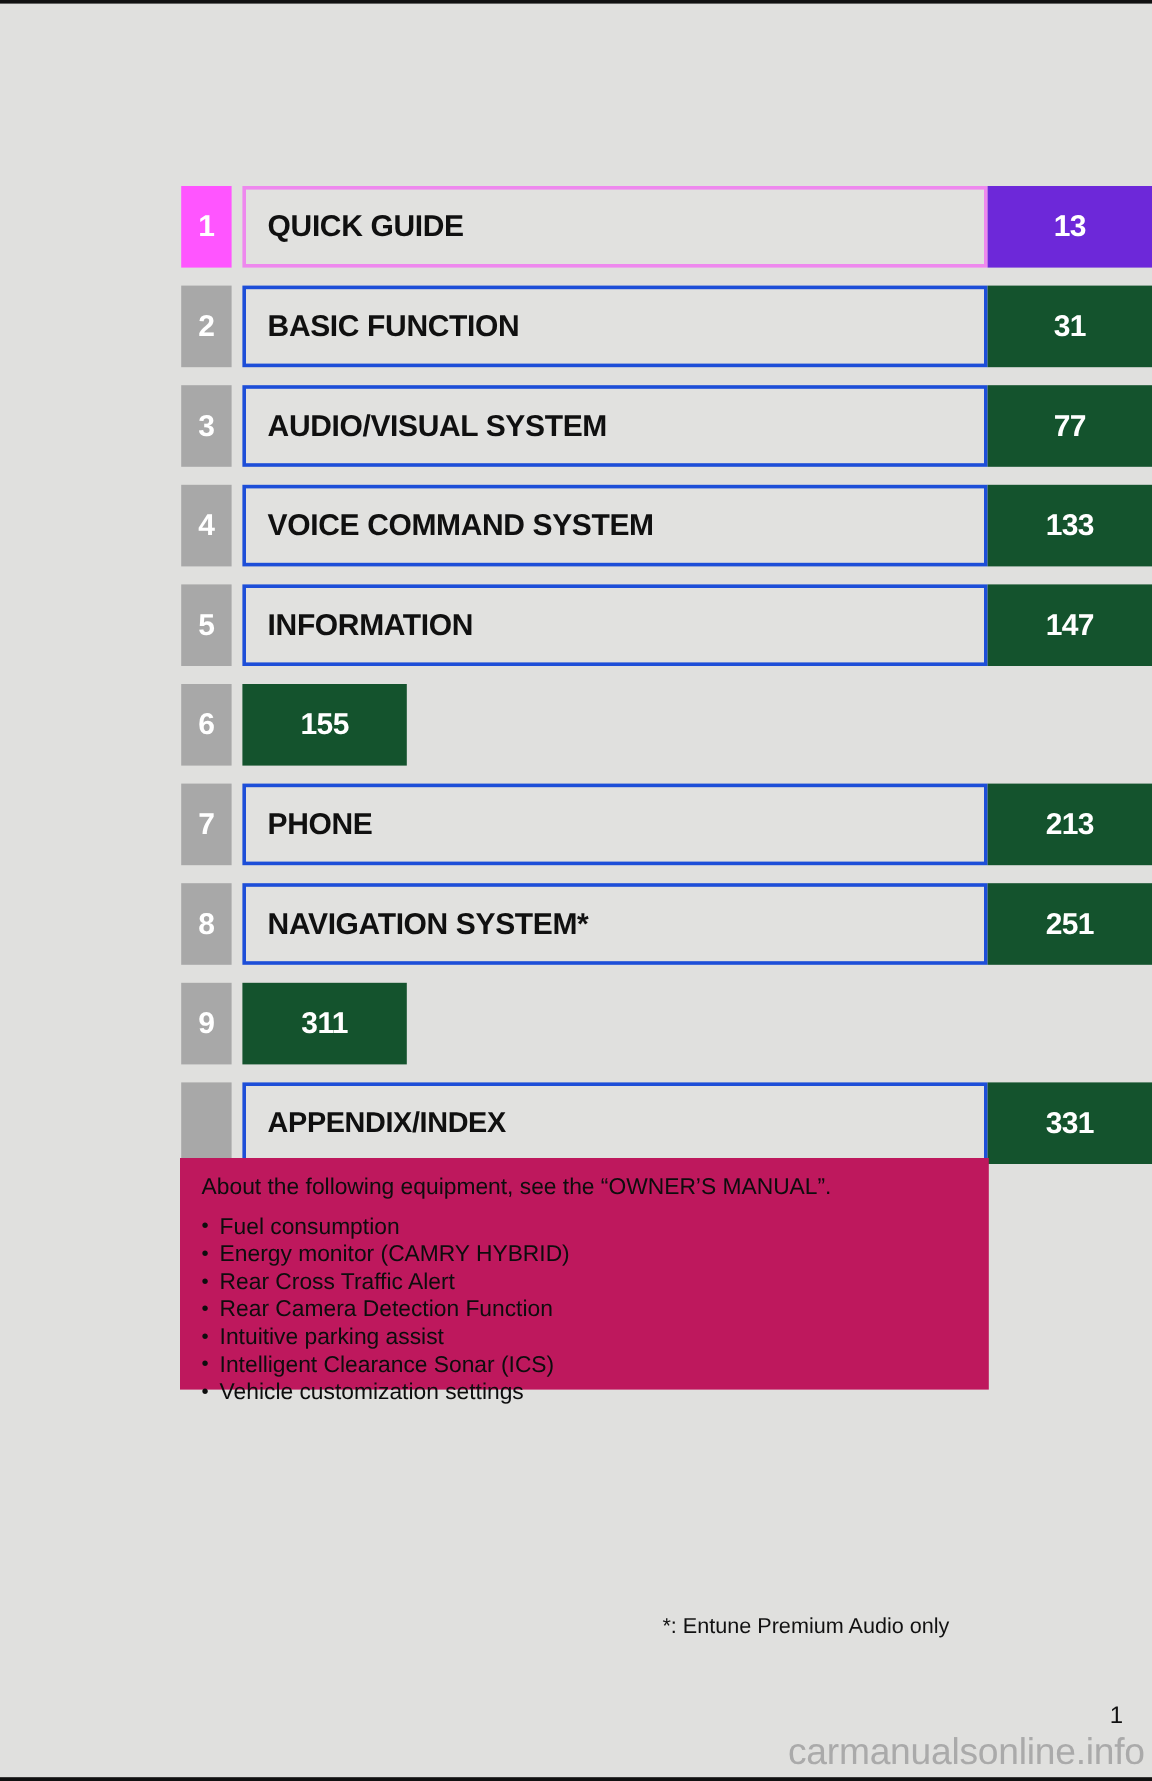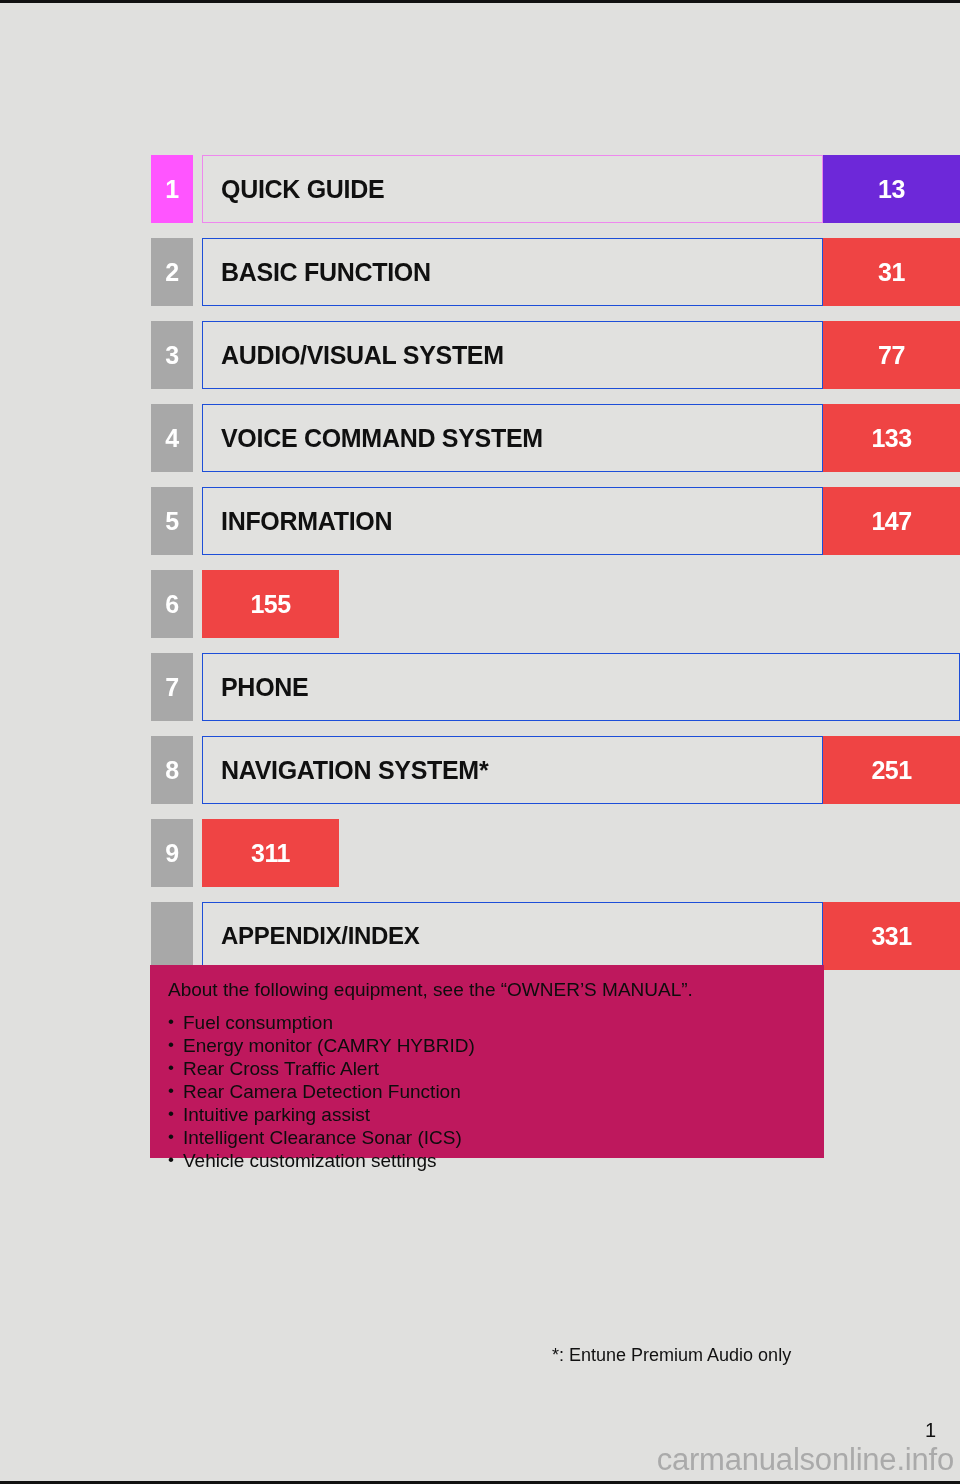--- a/index.html
+++ b/index.html
@@ -65,21 +65,21 @@
   
   .chip-gap {
     width: 9px;
     flex: 0 0 9px;
   }
 
   
   .plate {
     flex: 1 1 auto;
     background: #e1e1df;
-    border: 1px solid #1d4ed8;
+    border: 3px solid #1d4ed8;
     display: flex;
     align-items: center;
     padding-left: 18px;
     box-sizing: border-box;
   }
   .toc-row.is-highlighted .plate {
     border-color: #ee88ee;
   }
   .plate .title {
     font-size: 25px;
@@ -87,21 +87,21 @@
     color: #101010;
     letter-spacing: -0.3px;
     white-space: nowrap;
   }
   .toc-row.is-appendix .plate .title { font-size: 24px; }
 
   
   .pagenum {
     width: 137px;
     flex: 0 0 137px;
-    background: #ef4444;
+    background: #14532d;
     color: #ffffff;
     font-size: 25px;
     font-weight: bold;
     display: flex;
     align-items: center;
     justify-content: center;
     letter-spacing: -0.5px;
   }
   .toc-row.is-highlighted .pagenum { background: #6d28d9; }
 
@@ -218,20 +218,21 @@
       <div class="chip">6</div>
       <div class="chip-gap"></div>
       <div class="pagenum">155</div>
     </div>
     <div class="toc-row">
       <div class="chip">7</div>
       <div class="chip-gap"></div>
       <div class="plate">
         <span class="title">PHONE</span>
       </div>
+      <div class="pagenum">213</div>
     </div>
     <div class="toc-row">
       <div class="chip">8</div>
       <div class="chip-gap"></div>
       <div class="plate">
         <span class="title">NAVIGATION SYSTEM*</span>
       </div>
       <div class="pagenum">251</div>
     </div>
     <div class="toc-row">

